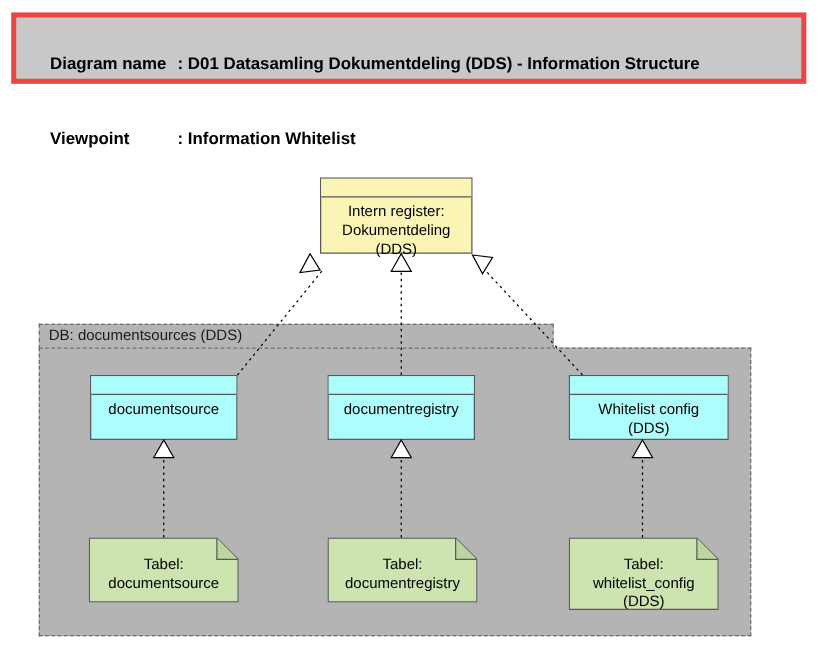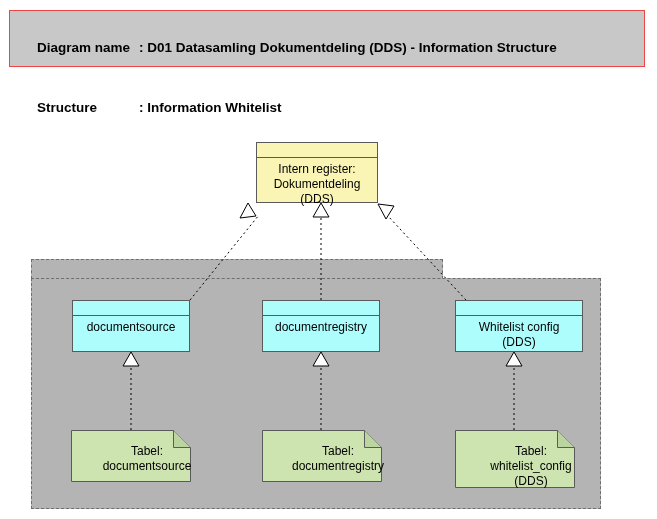--- a/index.html
+++ b/index.html
@@ -16,21 +16,21 @@
   }
 
   
   #header-box {
     position: absolute;
     left: 9px;
     top: 10px;
     width: 636px;
     height: 57px;
     background: #c8c8c8;
-    border: 1px solid #ef4444;
+    border: 4px solid #ef4444;
     box-sizing: border-box;
     padding: 7px 0 0 12px;
   }
   .hdr-line {
     font-size: 13.5px;
     font-weight: bold;
     color: #000000;
     line-height: 20px;
     white-space: pre;
   }
@@ -120,48 +120,48 @@
     position: absolute;
     box-sizing: border-box;
   }
   .artifact svg { display: block; }
   .artifact .obj-label {
     position: absolute;
     left: 0;
     top: 14px;
     width: 100%;
     text-align: center;
-    margin-left: 16px;
   }
 
   
   #connectors {
     position: absolute;
     left: 0;
     top: 0;
     width: 657px;
     height: 519px;
     pointer-events: none;
   }
 </style>
 </head>
 <body>
 
 <div id="header-box">
   <div class="hdr-line">
     <span class="hdr-label">Diagram name</span><span>: </span><span>D01 Datasamling Dokumentdeling (DDS) - Information Structure</span>
   </div>
   <div class="hdr-line">
-    <span class="hdr-label">Structure</span><span>: </span><span>Information Whitelist</span>
+    <span class="hdr-label">Viewpoint</span><span>: </span><span>Information Whitelist</span>
   </div>
 </div>
 
 <div id="db-container">
   <div id="db-tab"></div>
   <div id="db-body"></div>
+  <div id="db-tab-label">DB: documentsources (DDS)</div>
 </div>
 
 <div class="node obj-box yellow" style="left:256px; top:142px; width:122px; height:61px;">
   <div class="obj-strip"></div>
   <div class="obj-body">
     <span class="obj-label">Intern register:
 Dokumentdeling
 (DDS)</span>
   </div>
 </div>

